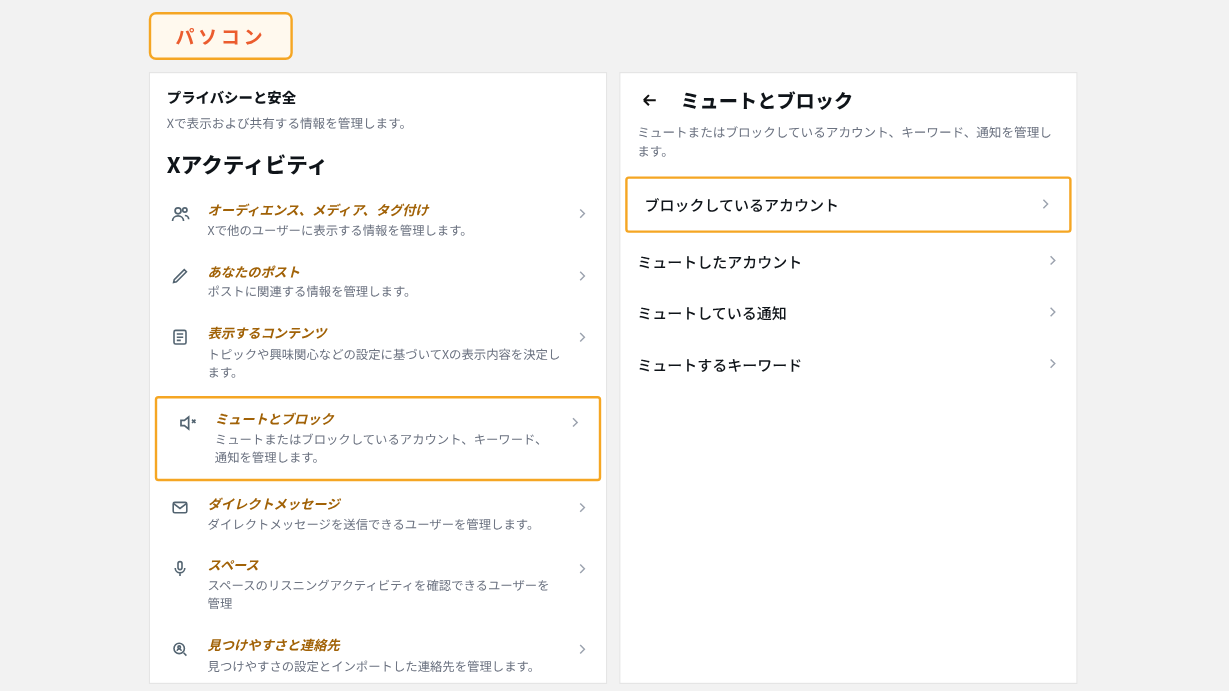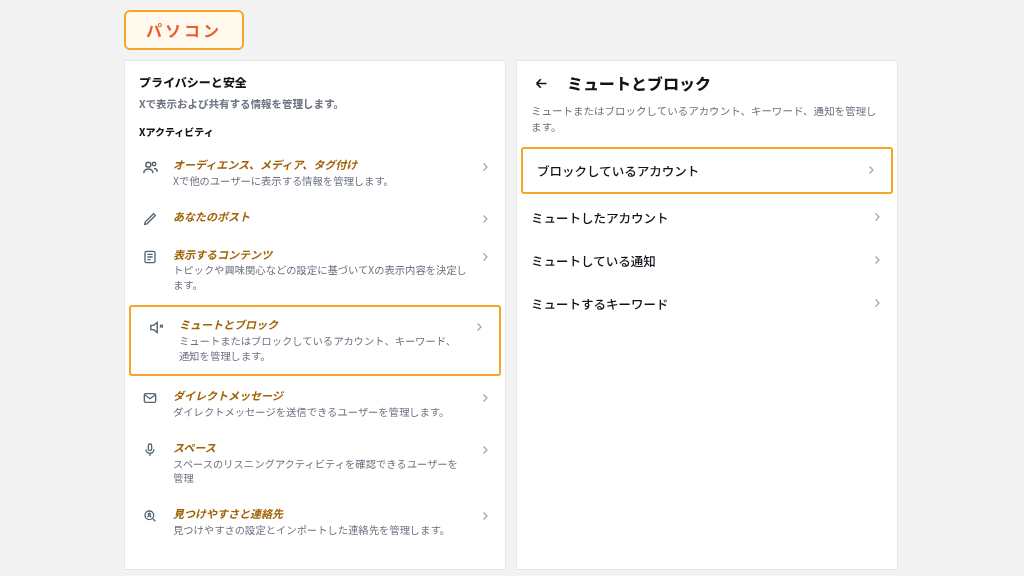--- a/index.html
+++ b/index.html
@@ -45,24 +45,23 @@
   .sec-title {
     font-size: 12px;
     font-weight: 800;
     padding: 12px 14px 6px 14px;
   }
   .sec-caption {
     font-size: 10.5px;
     color: #6b7280;
     padding: 0 14px 12px 14px;
     line-height: 1.5;
-    font-weight: bold;
   }
   .sec-heading {
-    font-size: 10px;
+    font-size: 18px;
     font-weight: 800;
     padding: 0px 14px 8px 14px;
   }
 
   .row {
     display: flex;
     align-items: flex-start;
     gap: 12px;
     padding: 10px 14px 10px 14px;
     position: relative;
@@ -152,20 +151,21 @@
     </div>
 
     <div class="row">
       <span class="icon">
         <svg width="16" height="16" viewBox="0 0 24 24" fill="none" stroke="currentColor" stroke-width="2">
             <path d="M4 20l3.5-.8L20 6.7 17.3 4 4.8 16.5 4 20z"></path>
           </svg>
       </span>
       <span class="txt">
         <div class="ttl">あなたのポスト</div>
+        <div class="cap">ポストに関連する情報を管理します。</div>
       </span>
       <span class="chev">
         <svg width="12" height="12" viewBox="0 0 24 24" fill="none" stroke="currentColor" stroke-width="2.4">
             <path d="M9 5l7 7-7 7"></path>
           </svg>
       </span>
     </div>
 
     <div class="row">
       <span class="icon">

